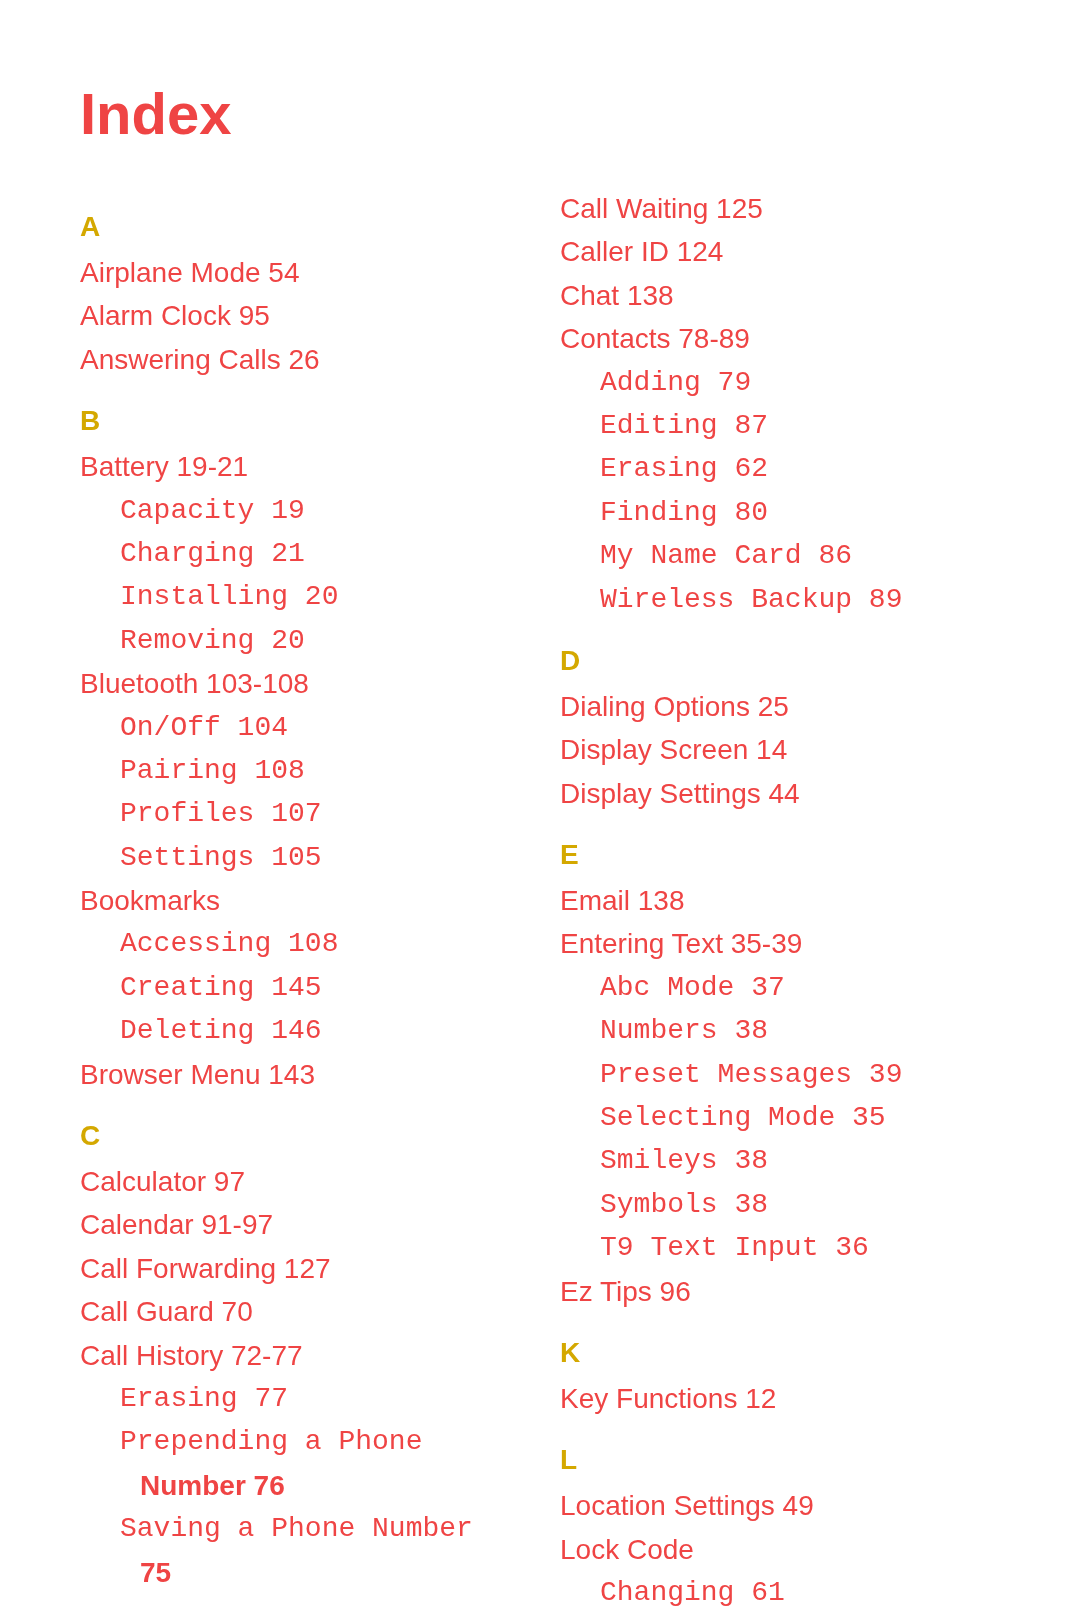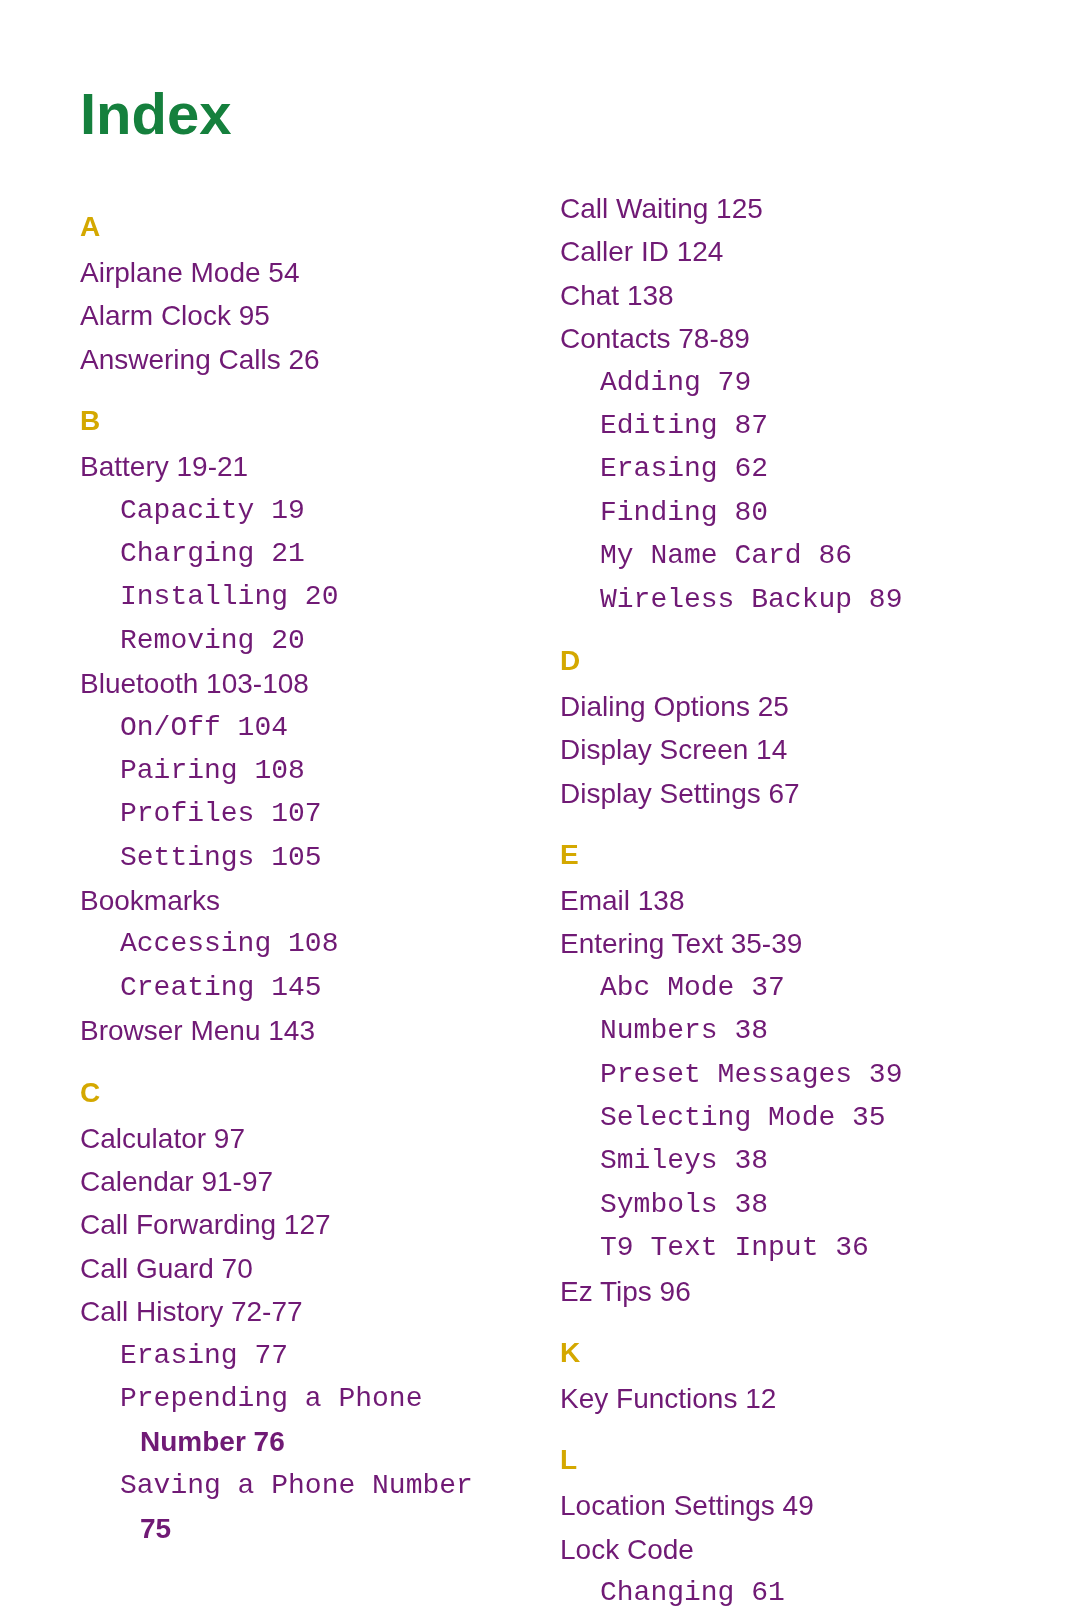--- a/index.html
+++ b/index.html
@@ -20,21 +20,21 @@
 
     .page {
       padding: 80px 80px 80px 80px;
       display: flex;
       flex-direction: column;
     }
 
     .page-title {
       font-size: 58px;
       font-weight: 900;
-      color: #15803d;
+      color: #ef4444;
       margin-bottom: 40px;
     }
 
     .content-columns {
       display: flex;
       gap: 40px;
       flex: 1;
     }
 
     .column {
@@ -44,21 +44,21 @@
     .section-letter {
       color: #d4a800;
       font-weight: 700;
       font-size: 28px;
       margin-top: 24px;
       margin-bottom: 8px;
     }
 
     .index-entry {
       font-size: 28px;
-      color: #701a75;
+      color: #ef4444;
       line-height: 1.55;
     }
 
     .index-entry.sub {
       padding-left: 40px;
       font-family: Liberation Mono, monospace;
     }
 
     .index-entry.sub2 {
       padding-left: 60px;
@@ -86,20 +86,21 @@
         <div class="index-entry sub">Installing 20</div>
         <div class="index-entry sub">Removing 20</div>
         <div class="index-entry">Bluetooth 103-108</div>
         <div class="index-entry sub">On/Off 104</div>
         <div class="index-entry sub">Pairing 108</div>
         <div class="index-entry sub">Profiles 107</div>
         <div class="index-entry sub">Settings 105</div>
         <div class="index-entry">Bookmarks</div>
         <div class="index-entry sub">Accessing 108</div>
         <div class="index-entry sub">Creating 145</div>
+        <div class="index-entry sub">Deleting 146</div>
         <div class="index-entry">Browser Menu 143</div>
         <div class="section-letter">C</div>
         <div class="index-entry">Calculator 97</div>
         <div class="index-entry">Calendar 91-97</div>
         <div class="index-entry">Call Forwarding 127</div>
         <div class="index-entry">Call Guard 70</div>
         <div class="index-entry">Call History 72-77</div>
         <div class="index-entry sub">Erasing 77</div>
         <div class="index-entry sub">Prepending a Phone</div>
         <div class="index-entry sub2">Number 76</div>
@@ -114,21 +115,21 @@
         <div class="index-entry">Contacts 78-89</div>
         <div class="index-entry sub">Adding 79</div>
         <div class="index-entry sub">Editing 87</div>
         <div class="index-entry sub">Erasing 62</div>
         <div class="index-entry sub">Finding 80</div>
         <div class="index-entry sub">My Name Card 86</div>
         <div class="index-entry sub">Wireless Backup 89</div>
         <div class="section-letter">D</div>
         <div class="index-entry">Dialing Options 25</div>
         <div class="index-entry">Display Screen 14</div>
-        <div class="index-entry">Display Settings 67</div>
+        <div class="index-entry">Display Settings 44</div>
         <div class="section-letter">E</div>
         <div class="index-entry">Email 138</div>
         <div class="index-entry">Entering Text 35-39</div>
         <div class="index-entry sub">Abc Mode 37</div>
         <div class="index-entry sub">Numbers 38</div>
         <div class="index-entry sub">Preset Messages 39</div>
         <div class="index-entry sub">Selecting Mode 35</div>
         <div class="index-entry sub">Smileys 38</div>
         <div class="index-entry sub">Symbols 38</div>
         <div class="index-entry sub">T9 Text Input 36</div>

